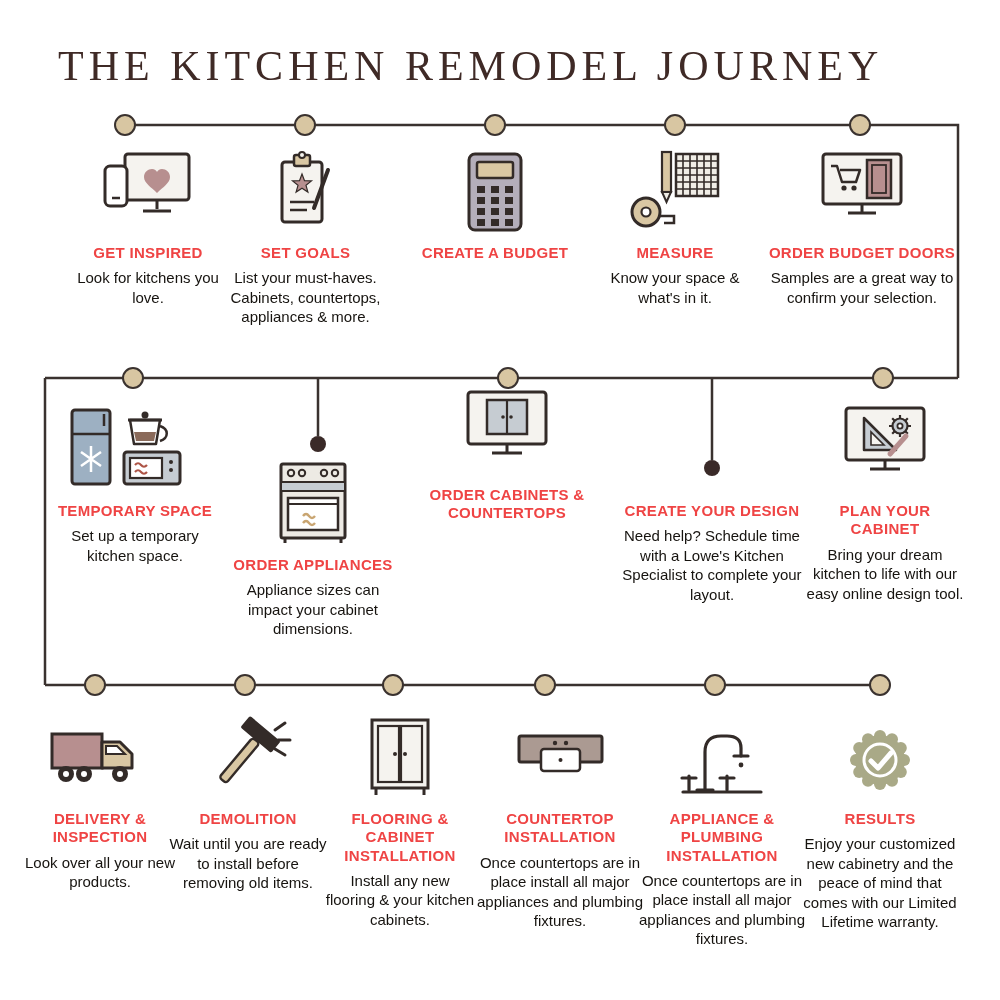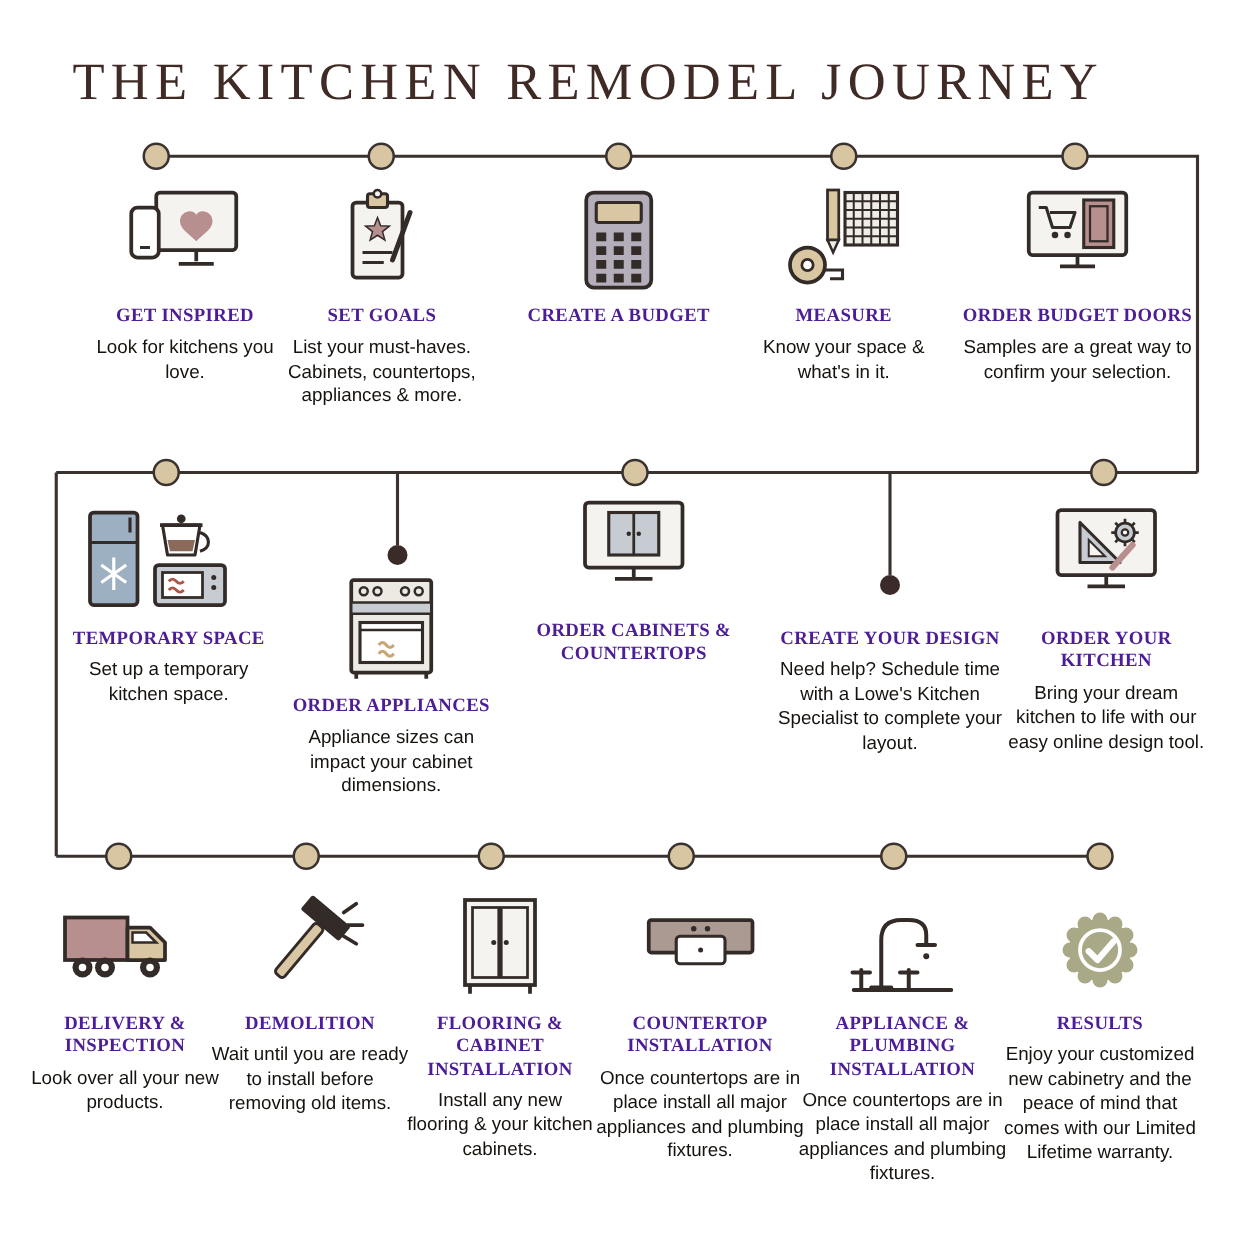--- a/index.html
+++ b/index.html
@@ -5,21 +5,21 @@
   html,body{margin:0;padding:0;background:#ffffff;}
   .page{position:relative;width:1000px;height:1000px;background:#ffffff;overflow:hidden;
         font-family:"Liberation Sans",sans-serif;}
   .main-title{position:absolute;left:42px;top:26px;margin:16px;
         font-family:"Liberation Serif",serif;font-weight:400;font-size:42px;
         letter-spacing:5px;color:#3f2a26;}
   .journey-svg{position:absolute;left:0;top:0;z-index:1;}
   .step{position:absolute;z-index:2;display:flex;flex-direction:column;align-items:center;
         text-align:center;}
   .icon-wrap{height:88px;display:flex;align-items:flex-end;justify-content:center;margin-bottom:10px;}
-  .step h3{margin:0 0 6px;font-size:15px;font-weight:700;letter-spacing:.3px;color:#4c1d95;line-height:1.22;font-family:Liberation Serif, serif;}
+  .step h3{margin:0 0 6px;font-size:15px;font-weight:700;letter-spacing:.3px;color:#ef4444;line-height:1.22;}
   .step p{margin:0;font-size:15px;color:#16130f;line-height:1.3;}
 </style>
 </head>
 <body>
 
 <div class="page">
 
   <h1 class="main-title">THE KITCHEN REMODEL JOURNEY</h1>
 
   <svg class="journey-svg" width="1000" height="1000" viewBox="0 0 1000 1000">
@@ -167,21 +167,21 @@
         <rect x="17" y="40" width="50" height="32" fill="#ffffff" stroke="#332b28" stroke-width="2.5"></rect>
         <path d="M17,46 h50" stroke="#332b28" stroke-width="2"></path>
         <path d="M32,58 q3,-4 6,0 t6,0 M32,65 q3,-4 6,0 t6,0" fill="none" stroke="#c9a571" stroke-width="2.4"></path>
         <path d="M14,80 v5 M70,80 v5" stroke="#332b28" stroke-width="3"></path>
       </svg>
     </div>
     <h3>ORDER APPLIANCES</h3>
     <p>Appliance sizes can impact your cabinet dimensions.</p>
   </div>
 
-  <div class="step" style="left:407px;top:398px;width:200px">
+  <div class="step" style="left:407px;top:388px;width:200px">
     <div class="icon-wrap">
       <svg width="95" height="88" viewBox="0 0 95 88">
         <rect x="8" y="4" width="78" height="52" rx="3" fill="#f5f3ef" stroke="#332b28" stroke-width="3"></rect>
         <rect x="27" y="12" width="40" height="34" fill="#c6ccd2" stroke="#332b28" stroke-width="2.5"></rect>
         <path d="M47,12 V46" stroke="#332b28" stroke-width="2.2"></path>
         <circle cx="43" cy="29" r="1.8" fill="#332b28"></circle>
           <circle cx="51" cy="29" r="1.8" fill="#332b28"></circle>
         <path d="M47,56 v9 M32,65 h30" stroke="#332b28" stroke-width="3" fill="none"></path>
       </svg>
     </div>
@@ -199,21 +199,21 @@
         <rect x="8" y="4" width="78" height="52" rx="3" fill="#f5f3ef" stroke="#332b28" stroke-width="3"></rect>
         <circle cx="62" cy="22" r="7.5" fill="#c6ccd2" stroke="#332b28" stroke-width="2.2"></circle>
         <path d="M62,11 V14.5 M62,29.5 V33 M51,22 H54.5 M69.5,22 H73 M54.2,14.2 l2.5,2.5 M67.3,27.3 l2.5,2.5 M69.8,14.2 l-2.5,2.5 M56.7,27.3 l-2.5,2.5" stroke="#332b28" stroke-width="2.2"></path>
         <circle cx="62" cy="22" r="2.6" fill="#ffffff" stroke="#332b28" stroke-width="1.8"></circle>
         <polygon points="26,14 26,46 58,46" fill="#c6ccd2" stroke="#332b28" stroke-width="2.5" stroke-linejoin="round"></polygon>
         <polygon points="33,28 33,41 46,41" fill="#f5f3ef" stroke="#332b28" stroke-width="1.6"></polygon>
         <path d="M68,32 L52,50" stroke="#b78f8f" stroke-width="5" stroke-linecap="round"></path>
         <path d="M47,56 v9 M32,65 h30" stroke="#332b28" stroke-width="3" fill="none"></path>
       </svg>
     </div>
-    <h3>ORDER YOUR KITCHEN</h3>
+    <h3>PLAN YOUR CABINET</h3>
     <p>Bring your dream kitchen to life with our easy online design tool.</p>
   </div>
 
   <div class="step" style="left:20px;top:712px;width:160px">
     <div class="icon-wrap">
       <svg width="105" height="80" viewBox="0 0 105 80">
         <rect x="4" y="14" width="50" height="34" fill="#b78f8f" stroke="#332b28" stroke-width="3"></rect>
         <path d="M54,22 h18 l12,12 v14 h-30 z" fill="#d9c7a3" stroke="#332b28" stroke-width="3" stroke-linejoin="round"></path>
         <path d="M58,26 h11 l8,8 h-19 z" fill="#ffffff" stroke="#332b28" stroke-width="2"></path>
         <circle cx="18" cy="54" r="8" fill="#332b28"></circle>

